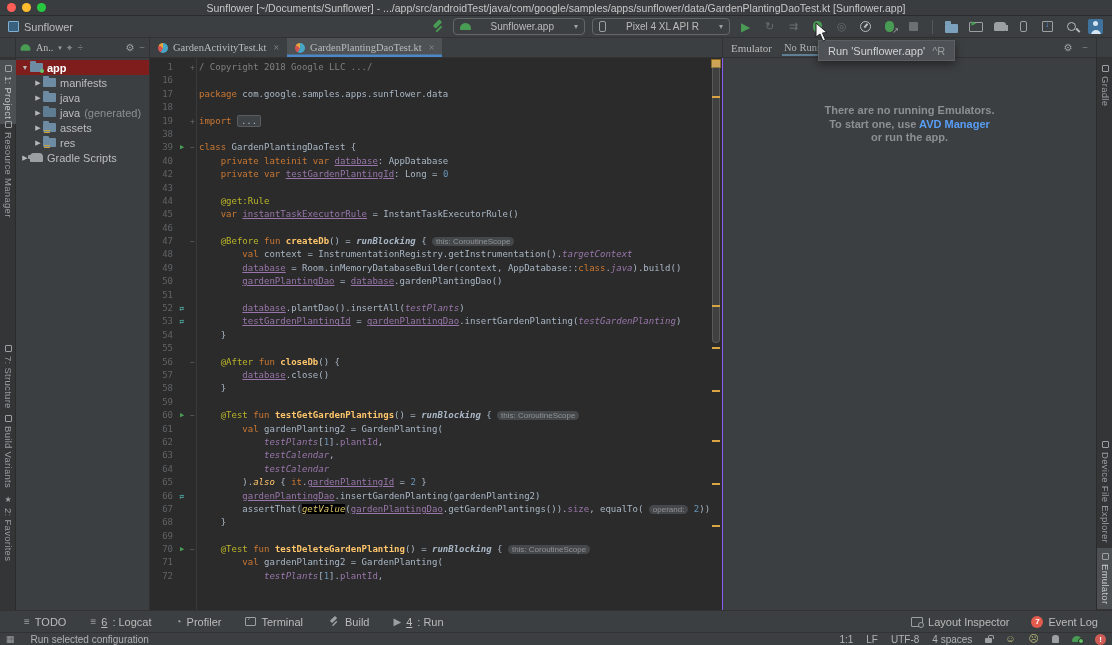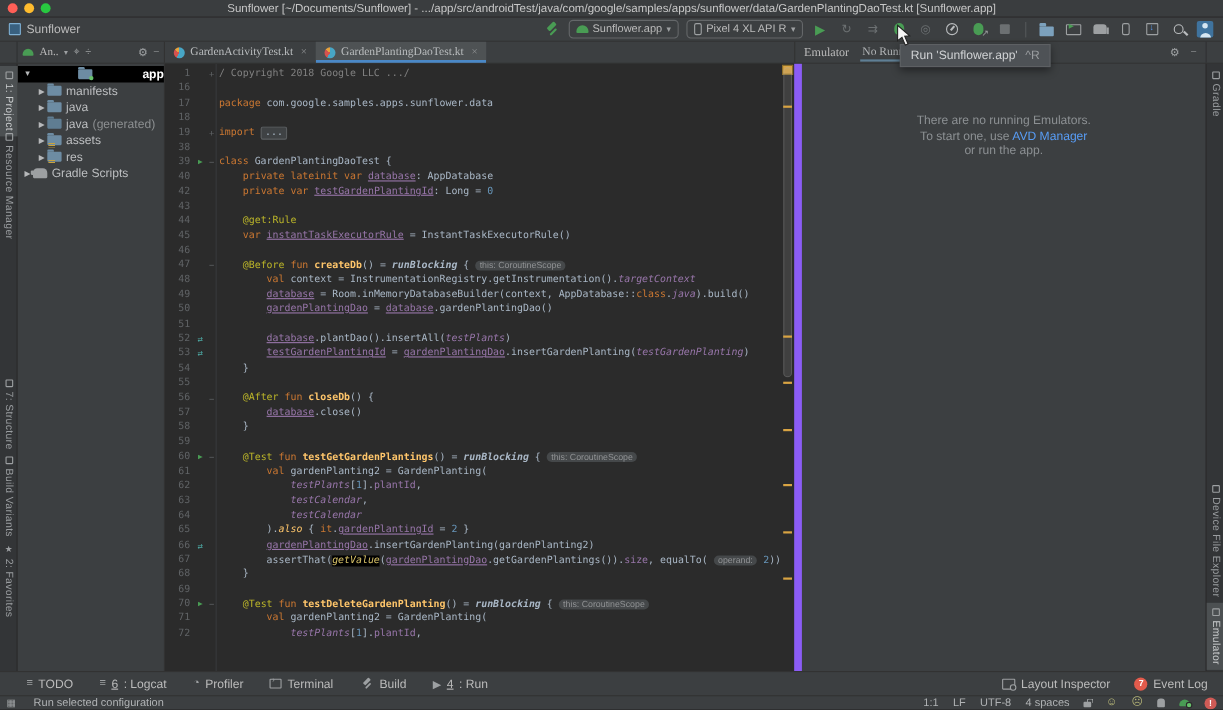--- a/index.html
+++ b/index.html
@@ -19,21 +19,21 @@
   .appbar { height:22px; background:#3c3f41; border-bottom:1px solid #323232;
             display:flex; padding:0 8px; }
   .app-label { display:flex; align-items:center; gap:5px; font-size:11px; color:#bbbbbb; }
   .i-window { width:11px; height:11px; border:1.5px solid #7fb0d4; background:#39607f; border-radius:1px; }
   .tb-right { margin-left:auto; display:flex; align-items:center; gap:7px; }
   .tb-ico { width:17px; height:17px; display:flex; align-items:center; justify-content:center;
             font-size:11px; color:#9da0a2; }
   .dis { color:#6c7072 !important; }
   .grn { color:#499c54 !important; }
   .dd { height:17px; border:1px solid #646769; border-radius:4px; display:flex; align-items:center;
-        gap:4px; padding:0 6px; font-size:10px; color:#bbbbbb; }
+        gap:20px; padding:0 6px; font-size:10px; color:#bbbbbb; }
   .dd .car { font-size:8px; color:#9da0a2; }
   .i-hammer { position:relative; width:13px; height:13px; }
   .i-hammer::before { content:""; position:absolute; top:2px; left:2px; width:9px; height:4px;
                       background:#499c54; transform:rotate(-45deg); border-radius:1px; }
   .i-hammer::after { content:""; position:absolute; top:5px; left:7px; width:2px; height:8px;
                      background:#499c54; transform:rotate(45deg); border-radius:1px; }
   .i-hammer.gray::before,.i-hammer.gray::after { background:#9da0a2; }
   .i-android { width:11px; height:7px; background:#499c54; border-radius:6px 6px 1px 1px; }
   .i-phone { width:8px; height:13px; border:1.5px solid #9da0a2; border-radius:2px; }
   .i-phone.small { width:7px; height:11px; }
@@ -86,21 +86,21 @@
   .lstripe { border-right:1px solid #2b2b2b; }
   .rstripe { border-left:1px solid #2b2b2b; }
   .vitem { position:absolute; left:0; width:16px; writing-mode:vertical-rl; font-size:9.5px; color:#9b9ea1;
            padding:5px 2px; display:flex; align-items:center; gap:4px; letter-spacing:0.3px; white-space:nowrap; }
   .vitem.active { background:#4c5052; color:#c9cccd; }
   .vico { width:7px; height:7px; border:1px solid #9da0a2; border-radius:1px; flex:none; }
   .vstar { font-size:8px; }
 
   .project { width:134px; background:#3c3f41; border-right:1px solid #323232; padding-top:2px; font-size:11px; }
   .trow { height:15px; display:flex; align-items:center; white-space:nowrap; color:#bcbec0; }
-  .trow.selected { background:#000000; color:#ffffff; font-weight:bold;justify-content:space-between; }
+  .trow.selected { background:#7f1d1d; color:#ffffff; font-weight:bold; }
   .tarrow { width:10px; text-align:center; font-size:7px; color:#b6b8ba; flex:none; }
   .fico { width:13px; height:9px; background:#6d8ca3; border-radius:1px; position:relative; margin:0 4px 0 0; flex:none; }
   .fico::before { content:""; position:absolute; top:-2px; left:0; width:6px; height:2px; background:#6d8ca3;
                   border-radius:1px 1px 0 0; }
   .fico.module::after { content:""; position:absolute; right:-1px; bottom:-1px; width:4px; height:4px;
                         border-radius:50%; background:#67c26b; }
   .fico.gen { background:#5f7d92; } .fico.gen::before { background:#5f7d92; }
   .fico.res::after { content:""; position:absolute; left:1px; bottom:-2px; width:6px; height:4px;
                      background:repeating-linear-gradient(#c9a33d 0 1px, transparent 1px 2px); }
   .fico.gradle { background:#9da0a2; border-radius:4px 4px 1px 1px; }
@@ -129,21 +129,21 @@
   .tk-hint { background:#45484a; color:#909294; border-radius:6px; padding:0 4px; font-size:8px;
              font-family:"Liberation Sans",sans-serif; }
   .tk-hl { background:#000000; color:#d8c268; font-style:italic; }
   .scroll { position:absolute; top:0; right:0; width:12px; height:100%; }
   .sthumb { position:absolute; left:2px; width:8px; border-radius:4px; background:rgba(160,160,160,0.18);
             border:1px solid rgba(180,180,180,0.22); }
   .stick { position:absolute; right:2px; width:8px; height:2px; background:#d9a443; }
   .file-flag { position:absolute; top:1px; right:1px; width:10px; height:9px; background:#d9a443; border:1px solid #8a6d2a; }
 
   
-  .rpanel { width:374px; background:#3c3f41; position:relative; border-left:7px solid #8b5cf6; }
+  .rpanel { width:374px; background:#3c3f41; position:relative; border-left:1px solid #8b5cf6;font-weight:bold; }
   .emu-msg { position:absolute; top:46px; left:0; right:0; text-align:center; font-size:11px;
              line-height:13.5px; color:#8c9093; }
   .emu-link { color:#589df6; }
 
   
   .bottombar { height:22px; background:#3c3f41; border-top:1px solid #323232; display:flex;
                align-items:center; padding:0 14px 0 24px; font-size:11px; }
   .bb-left { display:flex; gap:24px; }
   .bb-item { display:flex; align-items:center; gap:5px; color:#bbbbbb; }
   .bb-ico { color:#9da0a2; font-size:10px; display:flex; align-items:center; }

